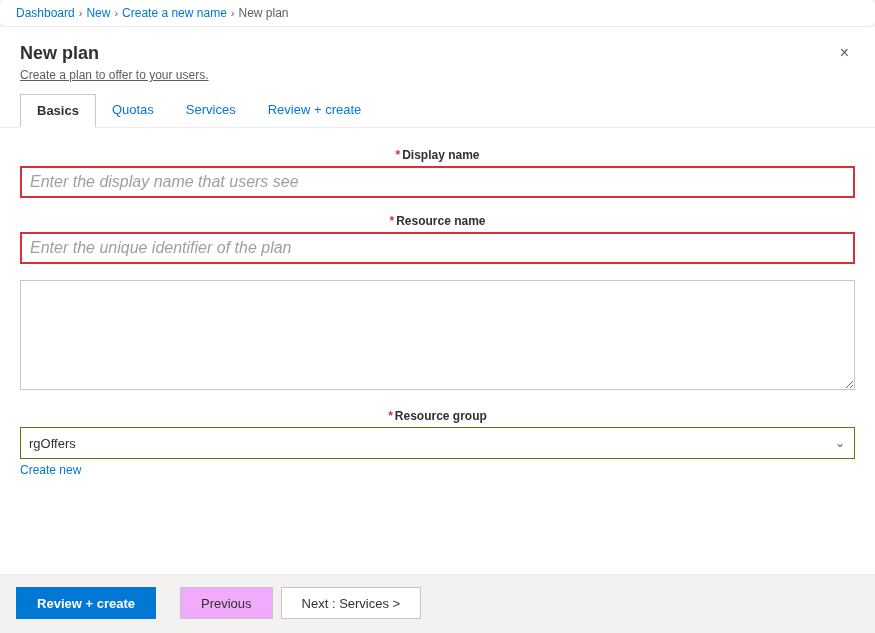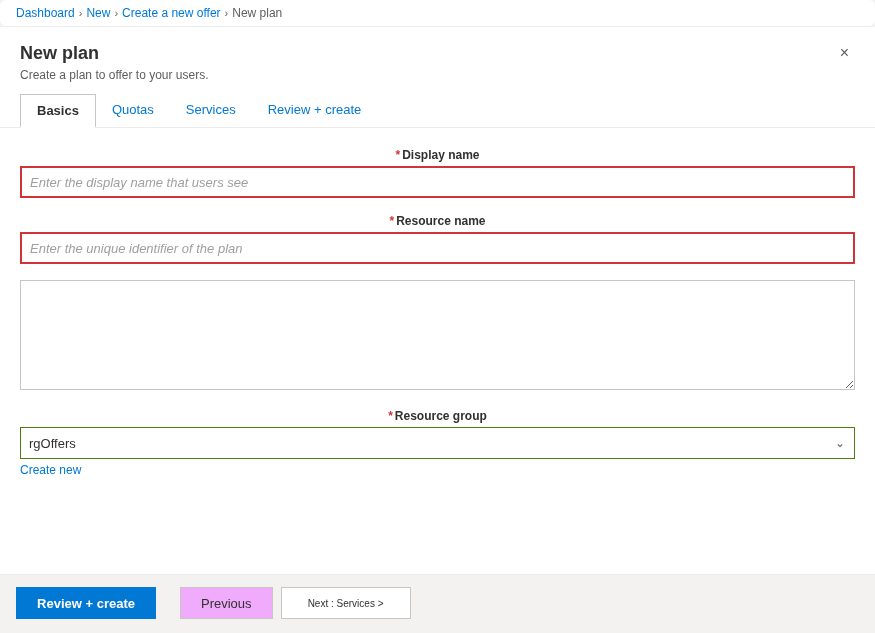--- a/index.html
+++ b/index.html
@@ -54,20 +54,21 @@
     }
     .panel-title {
       font-size: 18px;
       font-weight: 600;
       color: #323130;
     }
     .panel-subtitle {
       font-size: 12px;
       color: #605e5c;
       margin-bottom: 12px;
+      text-decoration: underline;
     }
     .close-btn {
       background: none;
       border: none;
       cursor: pointer;
       font-size: 16px;
       color: #605e5c;
       padding: 2px 6px;
       line-height: 1;
     }
@@ -119,21 +120,21 @@
     }
     .required-star {
       color: #d13438;
       margin-right: 2px;
     }
     .field-input {
       width: 100%;
       height: 32px;
       border: 1px solid #c8c6c4;
       padding: 0 8px;
-      font-size: 13px;
+      font-size: 16px;
       color: #323130;
       outline: none;
     }
     .field-input.error {
       border: 2px solid #d13438;
     }
     .field-input::placeholder {
       color: #a19f9d;
       font-style: italic;
     }
@@ -216,37 +217,37 @@
       cursor: pointer;
       height: 32px;
       min-width: 90px;
     }
 
     .btn-next {
       background: #fff;
       color: #323130;
       border: 1px solid #c8c6c4;
       padding: 6px 20px;
-      font-size: 10px;
+      font-size: 13px;
       cursor: pointer;
       height: 32px;
       min-width: 130px;
     }
 
     .footer-spacer { margin-left: 8px; }
   </style>
 </head>
 <body>
 
 <div class="breadcrumb">
   <a href="#">Dashboard</a>
   <span class="breadcrumb-sep">›</span>
   <a href="#">New</a>
   <span class="breadcrumb-sep">›</span>
-  <a href="#">Create a new offer</a>
+  <a href="#">Create a new name</a>
   <span class="breadcrumb-sep">›</span>
   <span>New plan</span>
 </div>
 
 <div class="panel">
 
   <div class="panel-header">
     <div class="panel-title-row">
       <h1 class="panel-title">New plan</h1>
       <button class="close-btn">×</button>

